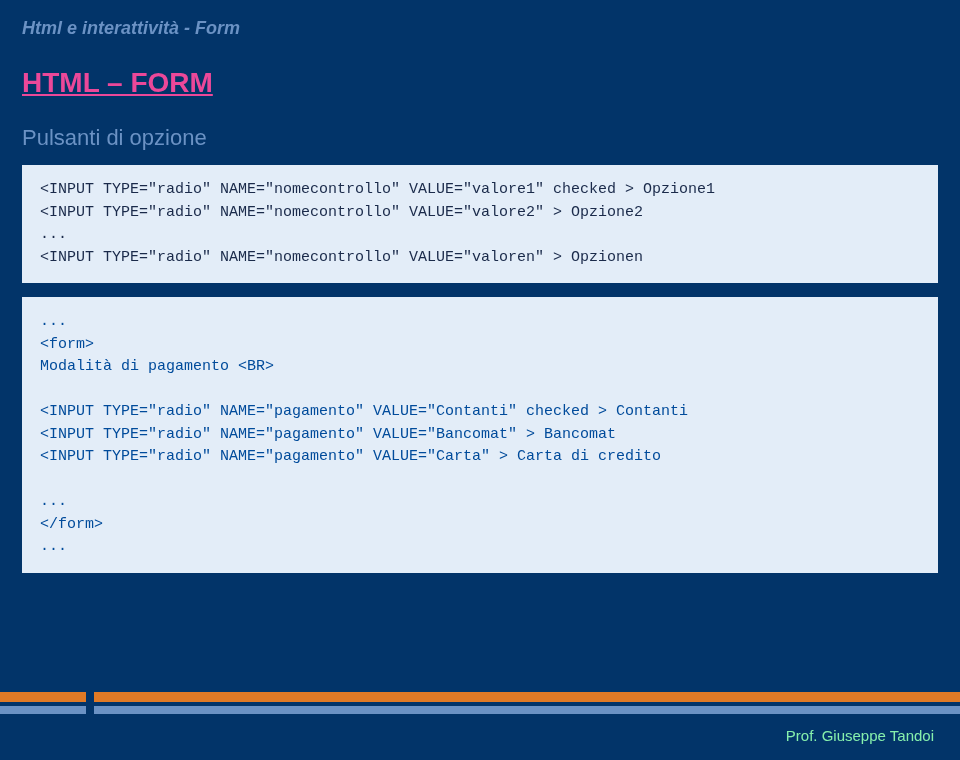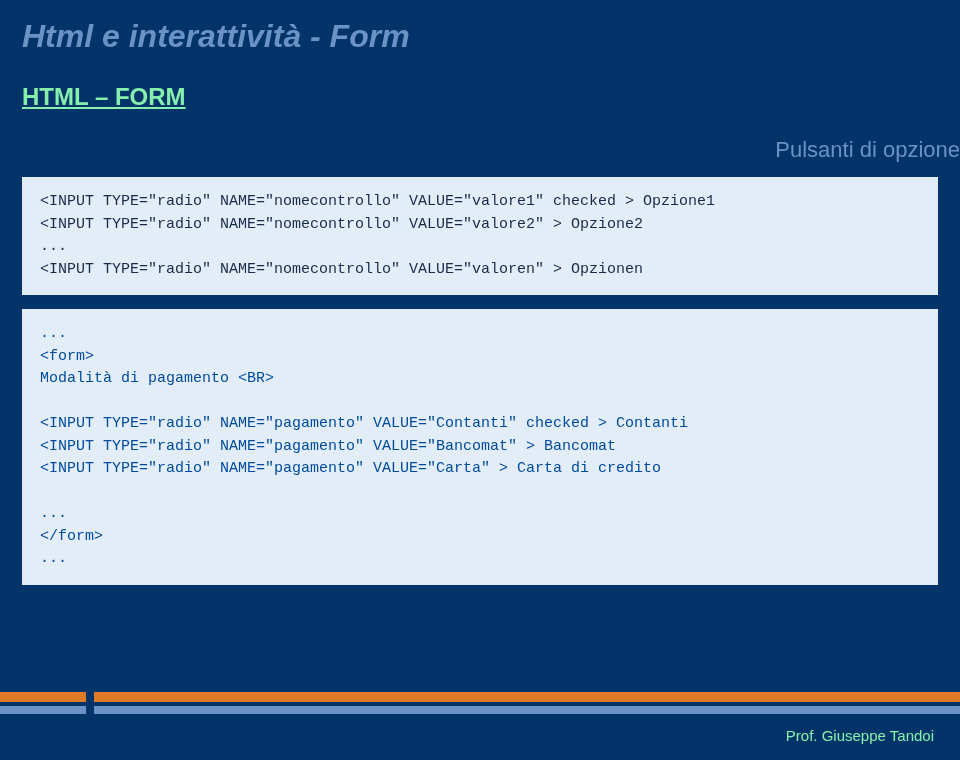--- a/index.html
+++ b/index.html
@@ -8,35 +8,34 @@
     height: 760px;
     background: #023469;
     font-family: Arial, Helvetica, sans-serif;
     position: relative;
     overflow: hidden;
   }
   .page-title {
     color: #6b92c4;
     font-style: italic;
     font-weight: bold;
-    font-size: 32px;
+    font-size: 18px;
     padding: 18px 0 0 22px;
   }
   .section-title {
-    color: #86efac;
+    color: #ec4899;
     font-weight: bold;
-    font-size: 24px;
+    font-size: 28px;
     text-decoration: underline;
     padding: 28px 0 0 22px;
   }
   .subsection-title {
     color: #6b92c4;
     font-size: 22px;
     padding: 26px 0 0 22px;
-    text-align: right;
   }
   .code-box {
     background: #e3edf8;
     margin: 14px 22px 0 22px;
     padding: 14px 18px;
     font-family: "Courier New", Courier, monospace;
     font-size: 15px;
     line-height: 1.5;
     color: #1a2a4a;
     white-space: pre-wrap;

